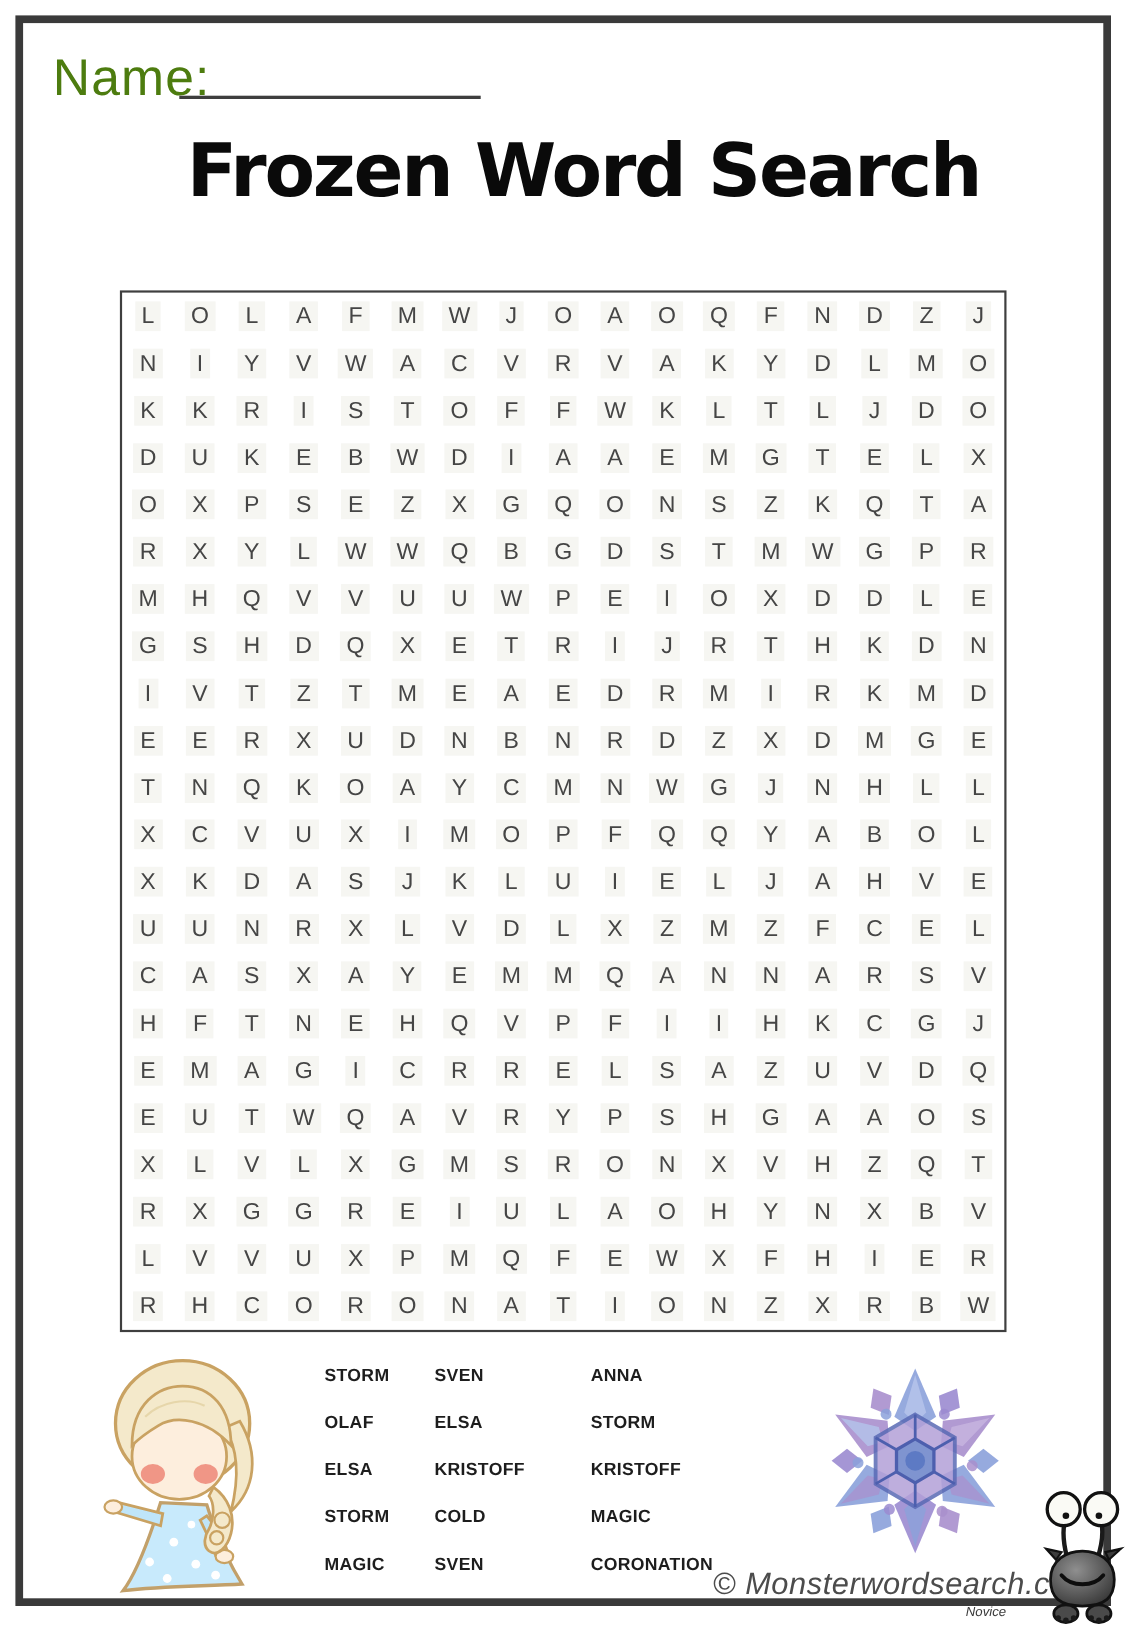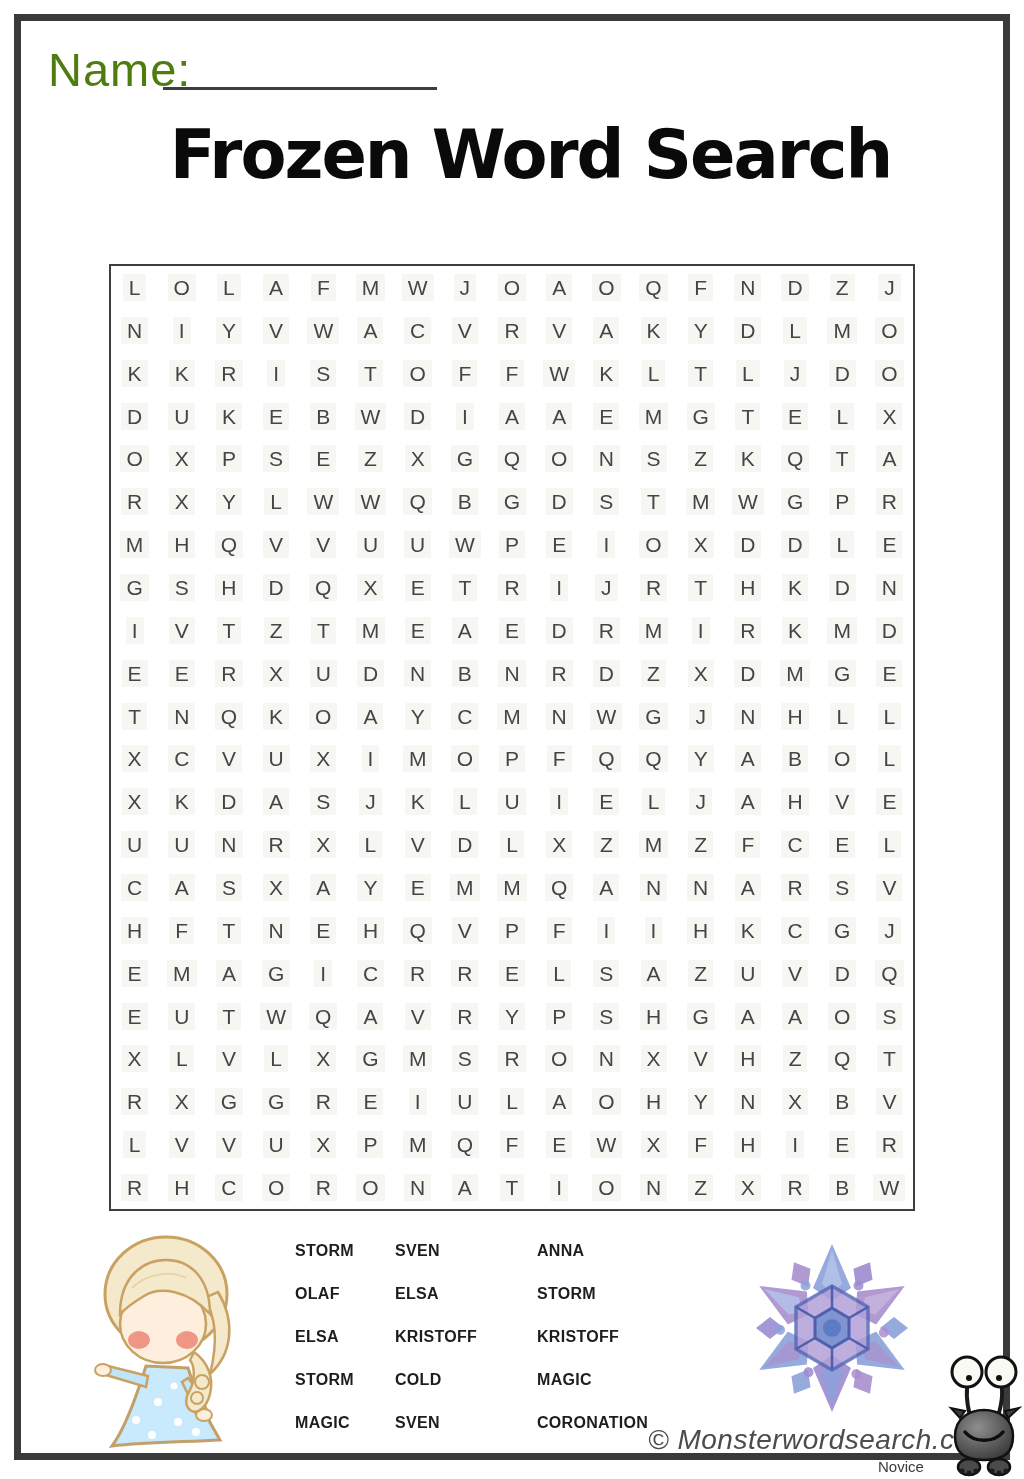--- a/index.html
+++ b/index.html
@@ -57,21 +57,21 @@
   }
   .elsa-wrap { position:absolute; left:66px; top:1230px; z-index:2; }
   .snowflake-wrap { position:absolute; left:720px; top:1228px; z-index:2; }
   .monster-wrap { position:absolute; left:946px; top:1352px; z-index:4; }
   .copyright {
     position:absolute; left:648px; top:1424px; z-index:3;
     font-style:italic; font-size:28px; color:#4c4c4c; letter-spacing:0.5px;
   }
   .novice {
     position:absolute; left:878px; top:1458px; z-index:3;
-    font-size:15px; color:#3a3a3a; 
+    font-size:12px; color:#3a3a3a; font-style:italic;
   }
 </style>
 </head>
 <body>
 
 <div class="page-frame"></div>
 
 <div class="name-row">Name:</div>
 <div class="name-underline"></div>
 

